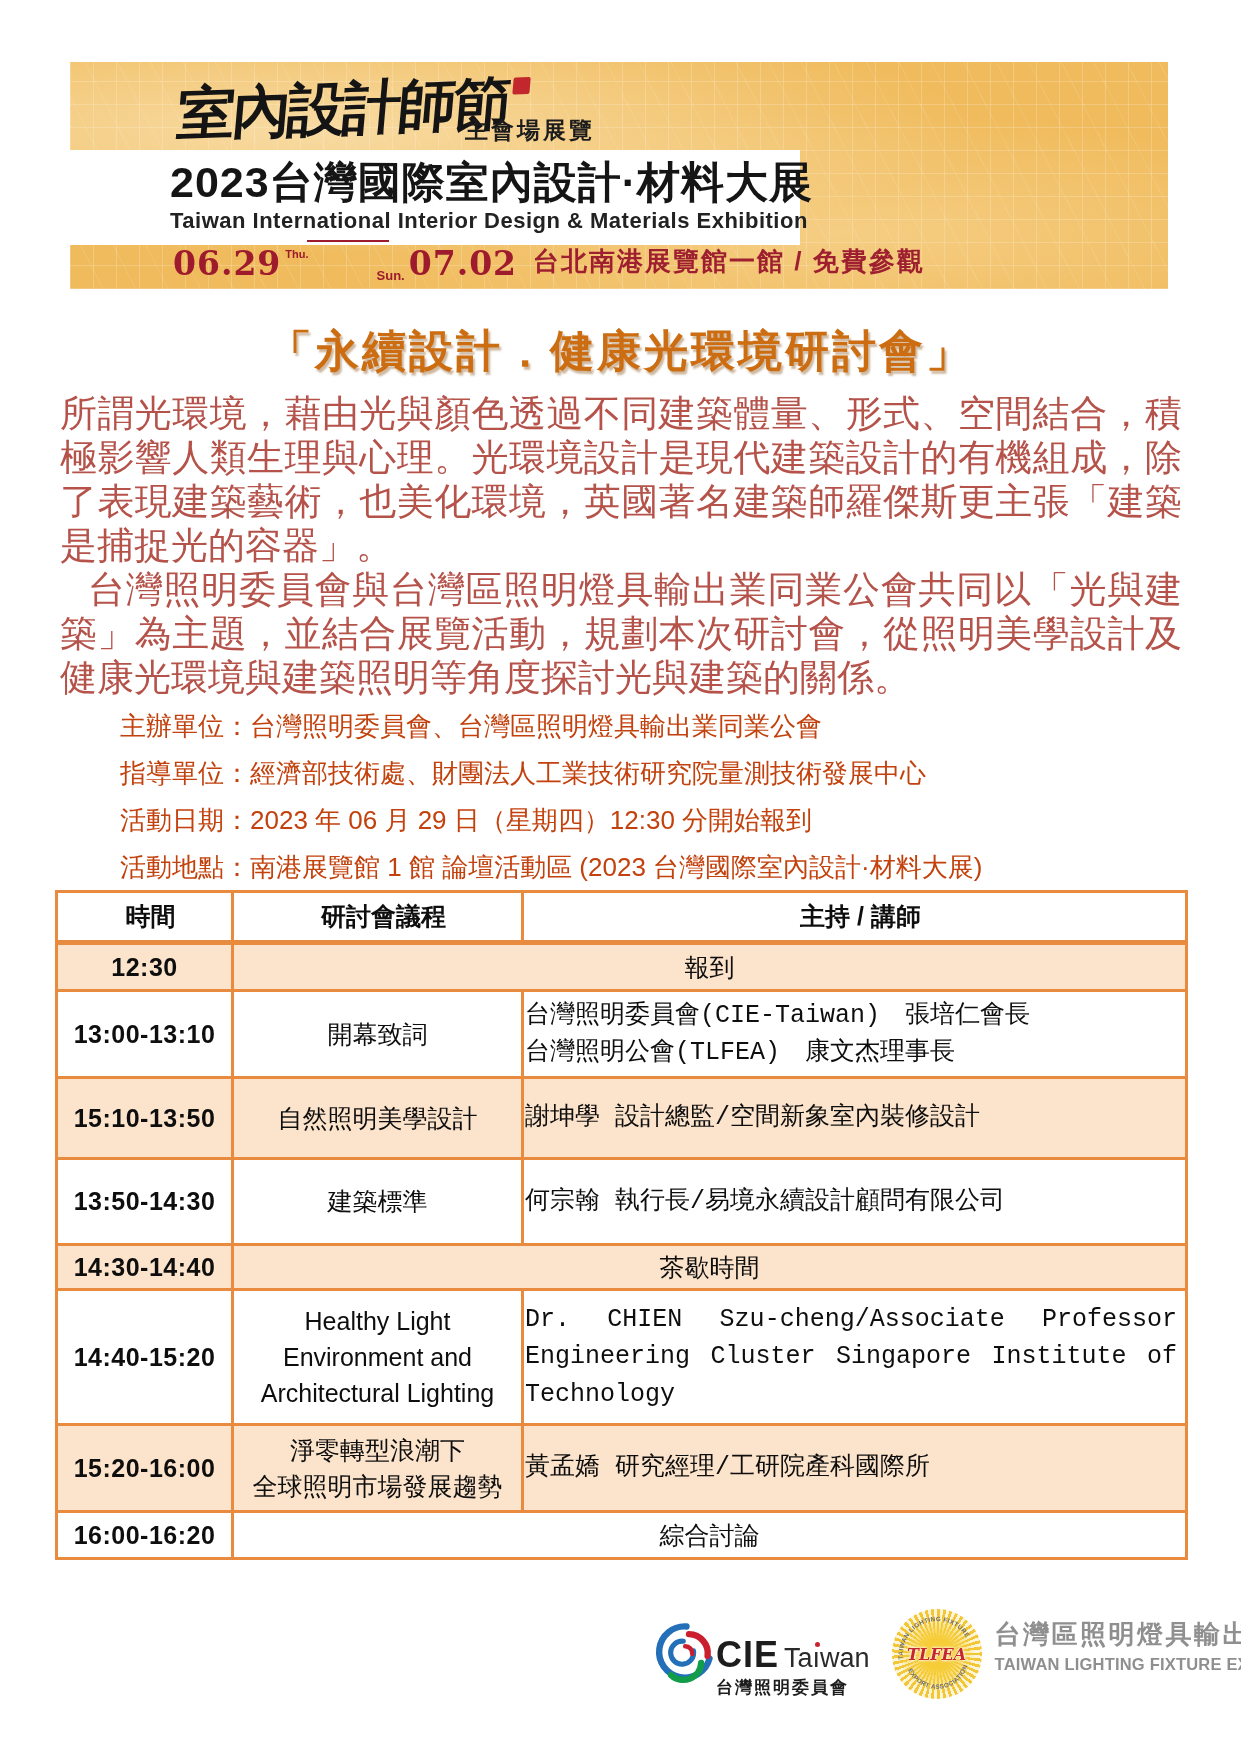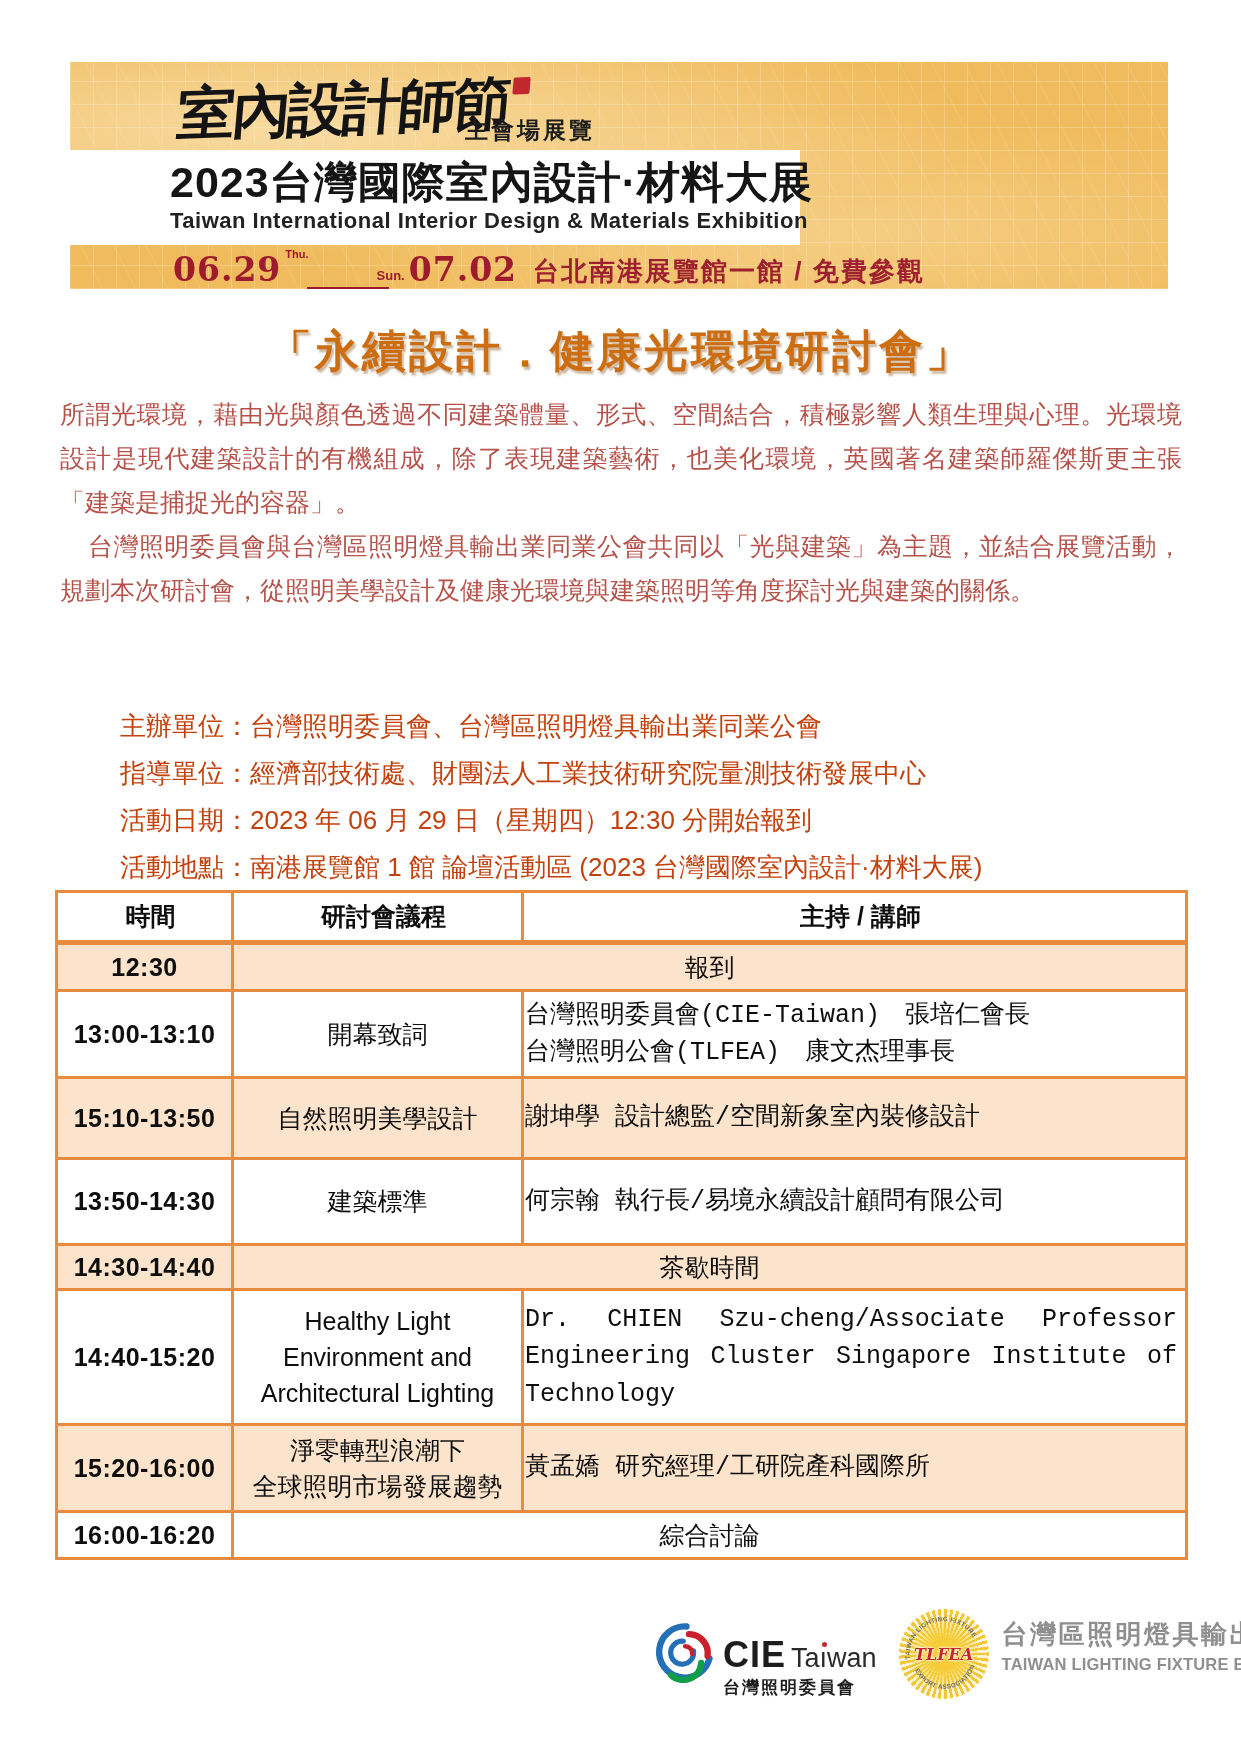--- a/index.html
+++ b/index.html
@@ -19,34 +19,34 @@
   .calligraphy{position:absolute;left:108px;top:6px;font-family:"DejaVu Serif",serif;
     font-weight:800;font-size:58px;line-height:80px;color:#141414;letter-spacing:-3px;
     transform:skewX(-7deg) rotate(-2deg);}
   .seal{display:inline-block;width:17px;height:17px;background:#C2272D;vertical-align:28px;
     margin:0 1px 0 3px;border-radius:2px;}
   .hall-label{position:absolute;left:395px;top:53px;font-size:23px;font-weight:700;color:#1c1c1c;letter-spacing:3px;}
   .white-band{position:absolute;left:0;top:88px;width:730px;height:95px;background:#ffffff;
     padding:8px 0 0 100px;box-sizing:border-box;}
   .expo-title{font-size:43px;font-weight:700;color:#151515;letter-spacing:1px;line-height:48px;white-space:nowrap;}
   .expo-subtitle{font-size:22px;font-weight:700;color:#222;letter-spacing:0.5px;margin-top:2px;white-space:nowrap;}
-  .date-strip{position:absolute;left:0;bottom:0;width:100%;height:45px;display:flex;align-items:flex-end;
+  .date-strip{position:absolute;left:0;bottom:0;width:100%;height:45px;display:flex;align-items:flex-start;
     padding-left:103px;box-sizing:border-box;color:#9E1B2E;}
   .date-num{font-family:"DejaVu Serif",serif;font-weight:700;font-size:33px;letter-spacing:1px;}
   .day-top{font-size:11px;font-weight:700;align-self:flex-start;margin:4px 0 0 4px;}
   .day-dash{width:82px;height:0;border-top:2px solid #9E1B2E;margin:-4px 0 0 -2px;}
   .day-bottom{font-size:13px;font-weight:700;align-self:flex-end;margin:0 4px 6px -12px;}
   .venue-note{font-size:26px;font-weight:700;letter-spacing:2px;margin-left:16px;color:#9E2030;}
 
   
   .main-title{position:absolute;left:0;top:322px;width:100%;text-align:center;
     font-size:44px;font-weight:700;letter-spacing:3px;color:#CC6D12;
     text-shadow:2px 3px 2px rgba(130,75,15,0.40);}
   .intro{position:absolute;left:60px;top:392px;width:1122px;
-    color:#B5534B;font-size:25px;line-height:44px;text-align:justify;}
+    color:#B5534B;font-size:37px;line-height:44px;text-align:justify;}
   .intro p{margin:0;}
   .intro p.indent{text-indent:28px;}
 
   
   .info{position:absolute;left:120px;top:703px;font-size:26px;line-height:47px;color:#c2410c;}
   .info div{white-space:nowrap;}
 
   
   table.schedule{position:absolute;left:55px;top:890px;width:1130px;border-collapse:collapse;
     table-layout:fixed;font-size:25px;color:#0e0e0e;}
@@ -65,21 +65,21 @@
   .schedule tbody tr:nth-child(4) td{height:77px;}
   .schedule tbody tr:nth-child(5) td{height:36px;}
   .schedule tbody tr:nth-child(6) td{height:126px;}
   .schedule tbody tr:nth-child(7) td{height:78px;}
   .schedule tbody tr:nth-child(8) td{height:38px;}
 
   
   .footer{position:absolute;left:650px;top:1608px;display:flex;align-items:center;}
   .cie{display:flex;align-items:center;}
   .cie-swirl{width:64px;height:80px;}
-  .cie-text{display:flex;flex-direction:column;margin-left:9px;margin-top:26px;}
+  .cie-text{display:flex;flex-direction:column;margin-left:2px;margin-top:26px;}
   .cie-row{display:flex;align-items:baseline;white-space:nowrap;}
   .cie-abbr{font-size:36px;font-weight:700;color:#1d1d1d;letter-spacing:1px;}
   .cie-region{font-size:27px;font-weight:400;color:#2a2a2a;margin-left:5px;position:relative;}
   .cie-region .idot{position:relative;}
   .cie-region .idot::after{content:"";position:absolute;left:2px;top:-1px;width:5px;height:5px;border-radius:50%;background:#C9242E;}
   .cie-cn{font-size:17px;font-weight:700;color:#1d1d1d;letter-spacing:2px;margin-top:0px;}
   .tlfea{display:flex;align-items:center;margin-left:22px;}
   .sunburst{position:relative;width:90px;height:90px;border-radius:50%;flex:none;
     background:
       radial-gradient(circle at 50% 50%, #F6CD39 0%, #F6CD39 24%, rgba(246,205,57,0) 60%),

